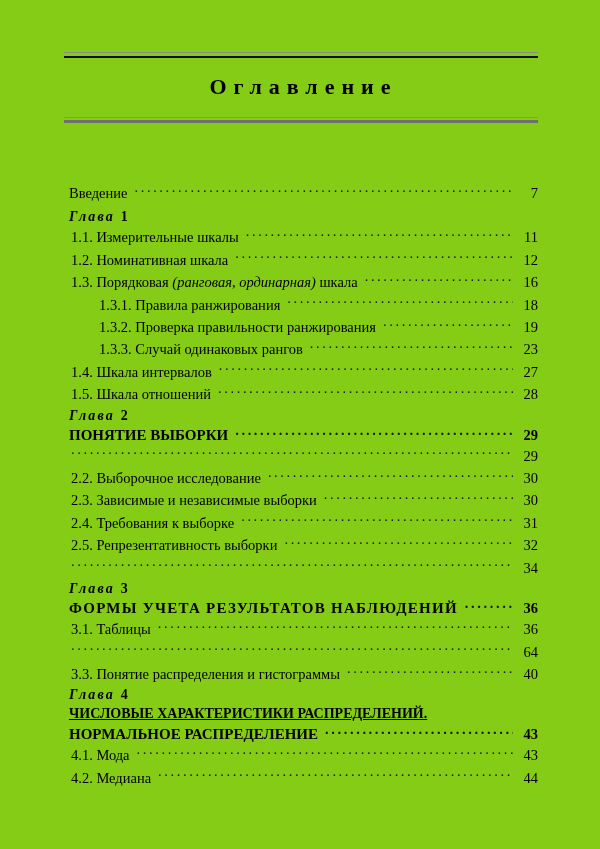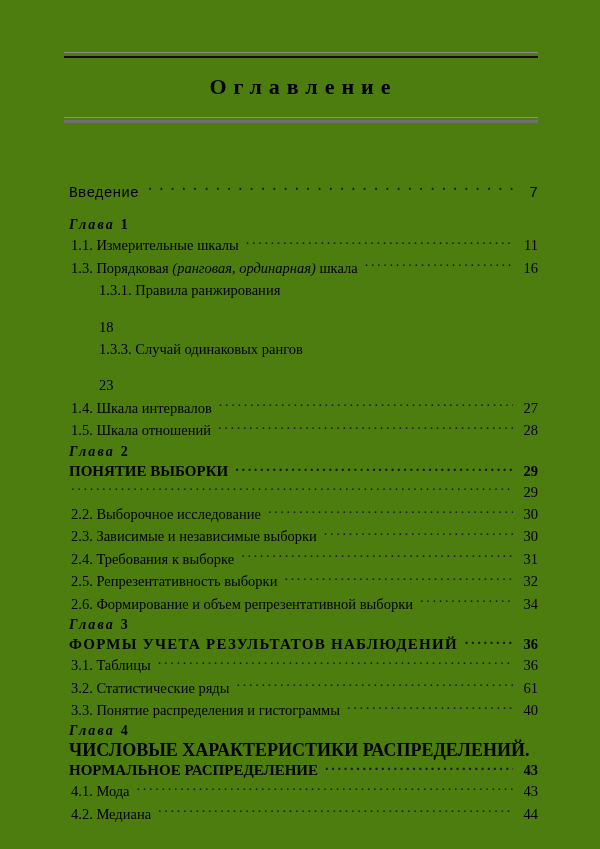--- a/index.html
+++ b/index.html
@@ -4,21 +4,21 @@
 <style>
   html, body {
     margin: 0;
     padding: 0;
     background: #ffffff;
   }
   .page {
     position: relative;
     width: 600px;
     height: 849px;
-    background: #4d7c0f;
+    background: #84cc16;
     font-family: "Liberation Serif", "DejaVu Serif", serif;
     color: #000000;
     overflow: hidden;
   }
 
   
   .rule-block-top {
     position: absolute;
     left: 64px;
     right: 62px;
@@ -97,21 +97,21 @@
   }
   .entry .pageno {
     flex: 0 0 22px;
     text-align: right;
     font-size: 14.5px;
   }
 
   
   .lvl-0 { margin-left: 0px; }
   .lvl-1 { margin-left: 2px; }
-  .lvl-2 { margin-left: 30px; flex-direction: column; }
+  .lvl-2 { margin-left: 30px; }
   .lvl-2 .pageno { flex-basis: 22px; }
 
   
   .chapter-label {
     font-weight: bold;
     font-style: italic;
     font-size: 14px;
     letter-spacing: 2.2px;
     line-height: 18px;
     margin-top: 1px;
@@ -128,23 +128,24 @@
     line-height: 20px;
   }
   .chapter-heading .label {
     font-weight: bold;
   }
   .spaced-wide .label { letter-spacing: 1.25px; text-align: center; }
 
   
   .heading-line1 {
     font-weight: bold;
-    font-size: 18px;
+    font-size: 14px;
     line-height: 20px;
     white-space: nowrap;
+    text-decoration: underline;
   }
 </style>
 </head>
 <body>
 
 <div class="page">
 
   <div class="rule-block-top">
     <div class="rule-thin"></div>
     <div class="rule-gap-a"></div>
@@ -153,40 +154,50 @@
 
   <div class="toc-title">Оглавление</div>
 
   <div class="rule-block-bottom">
     <div class="rule-thin"></div>
     <div class="rule-gap-b"></div>
     <div class="rule-thick-gray"></div>
   </div>
 
   <div class="toc-body" id="toc-body">
-      <div class="entry lvl-0" style="margin-bottom: 12px; font-family: Liberation Mono, monospace;">
+      <div class="entry lvl-0" style="margin-bottom: 4px;">
         <span class="label">Введение</span>
         <span class="leader"></span>
         <span class="pageno">7</span>
       </div>
       <div class="chapter-label"><span>Глава</span> <span class="num">1</span></div>
       <div class="entry lvl-1">
         <span class="label">1.1. Измерительные шкалы</span>
         <span class="leader"></span>
         <span class="pageno">11</span>
+      </div>
+      <div class="entry lvl-1">
+        <span class="label">1.2. Номинативная шкала</span>
+        <span class="leader"></span>
+        <span class="pageno">12</span>
       </div>
       <div class="entry lvl-1">
         <span class="label"><span>1.3. Порядковая </span><span style="font-style: italic;">(ранговая, ординарная)</span><span> шкала</span></span>
         <span class="leader"></span>
         <span class="pageno">16</span>
       </div>
       <div class="entry lvl-2">
         <span class="label">1.3.1. Правила ранжирования</span>
         <span class="leader"></span>
         <span class="pageno">18</span>
+      </div>
+      <div class="entry lvl-2">
+        <span class="label">1.3.2. Проверка правильности ранжирования</span>
+        <span class="leader"></span>
+        <span class="pageno">19</span>
       </div>
       <div class="entry lvl-2">
         <span class="label">1.3.3. Случай одинаковых рангов</span>
         <span class="leader"></span>
         <span class="pageno">23</span>
       </div>
       <div class="entry lvl-1">
         <span class="label">1.4. Шкала интервалов</span>
         <span class="leader"></span>
         <span class="pageno">27</span>
@@ -220,39 +231,37 @@
         <span class="label">2.4. Требования к выборке</span>
         <span class="leader"></span>
         <span class="pageno">31</span>
       </div>
       <div class="entry lvl-1">
         <span class="label">2.5. Репрезентативность выборки</span>
         <span class="leader"></span>
         <span class="pageno">32</span>
       </div>
       <div class="entry lvl-1">
-        <span class="label">2.6. Формирование и объем репрезентативной выборки</span>
         <span class="leader"></span>
         <span class="pageno">34</span>
       </div>
       <div class="chapter-label"><span>Глава</span> <span class="num">3</span></div>
       <div class="entry lvl-0 chapter-heading spaced-wide">
         <span class="label">ФОРМЫ УЧЕТА РЕЗУЛЬТАТОВ НАБЛЮДЕНИЙ</span>
         <span class="leader"></span>
         <span class="pageno">36</span>
       </div>
       <div class="entry lvl-1">
         <span class="label">3.1. Таблицы</span>
         <span class="leader"></span>
         <span class="pageno">36</span>
       </div>
       <div class="entry lvl-1">
-        <span class="label">3.2. Статистические ряды</span>
-        <span class="leader"></span>
-        <span class="pageno">61</span>
+        <span class="leader"></span>
+        <span class="pageno">64</span>
       </div>
       <div class="entry lvl-1">
         <span class="label">3.3. Понятие распределения и гистограммы</span>
         <span class="leader"></span>
         <span class="pageno">40</span>
       </div>
       <div class="chapter-label"><span>Глава</span> <span class="num">4</span></div>
       <div class="heading-line1">ЧИСЛОВЫЕ ХАРАКТЕРИСТИКИ РАСПРЕДЕЛЕНИЙ.</div>
       <div class="entry lvl-0 chapter-heading">
         <span class="label">НОРМАЛЬНОЕ РАСПРЕДЕЛЕНИЕ</span>

